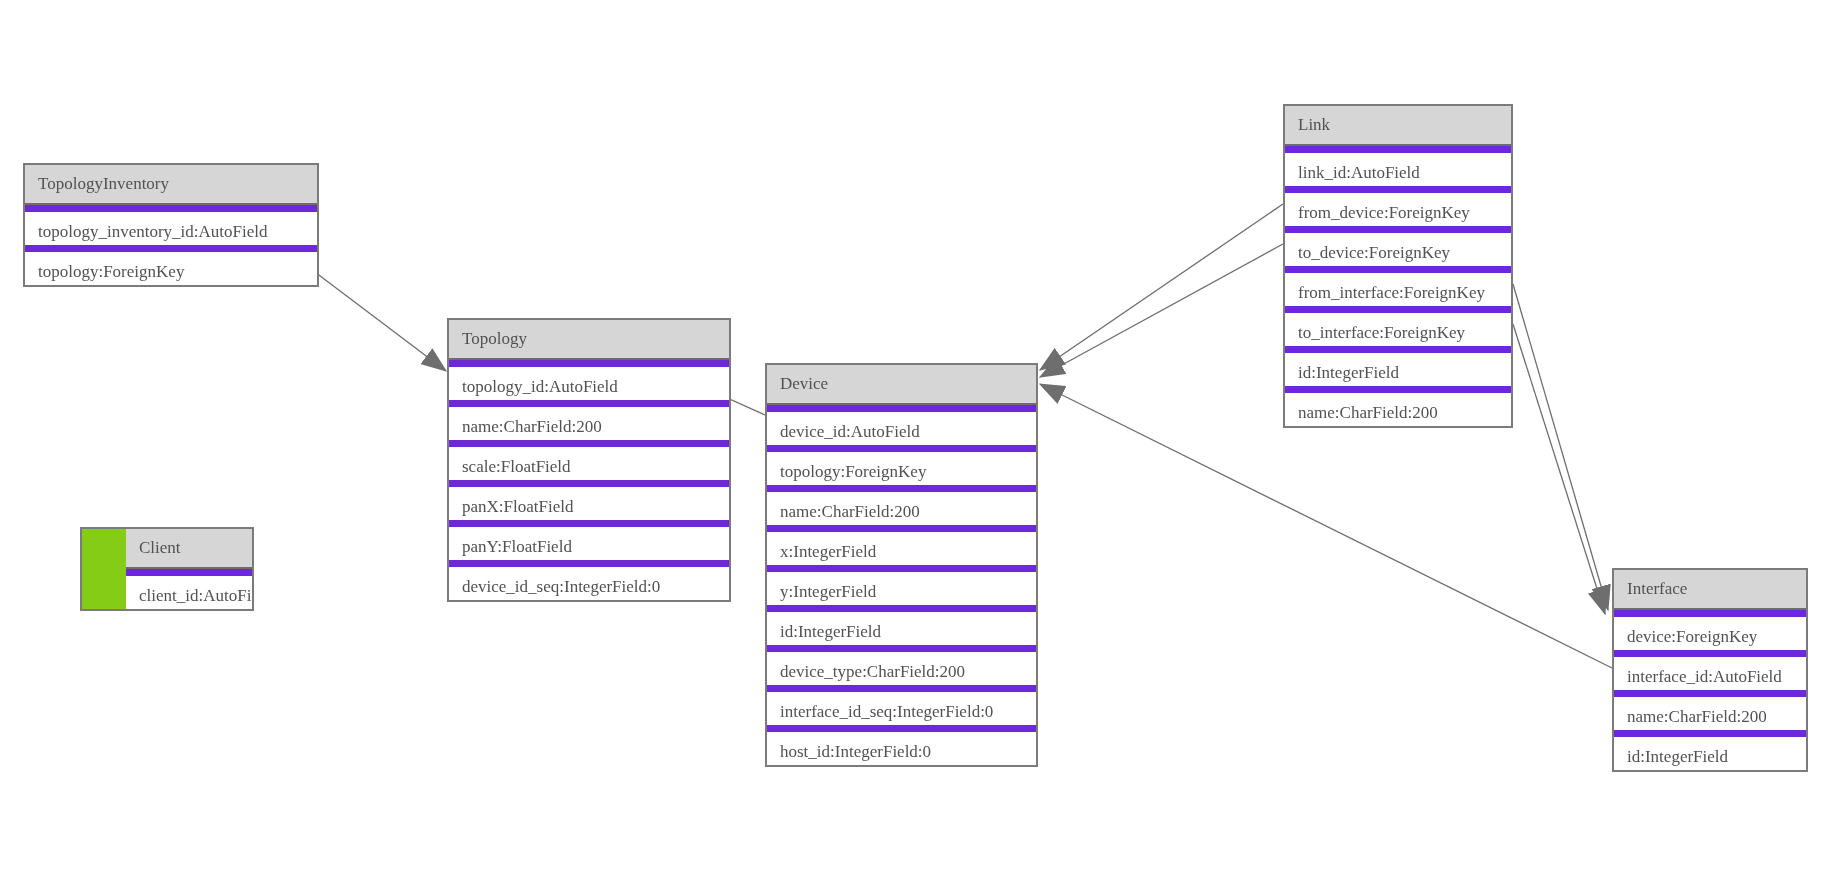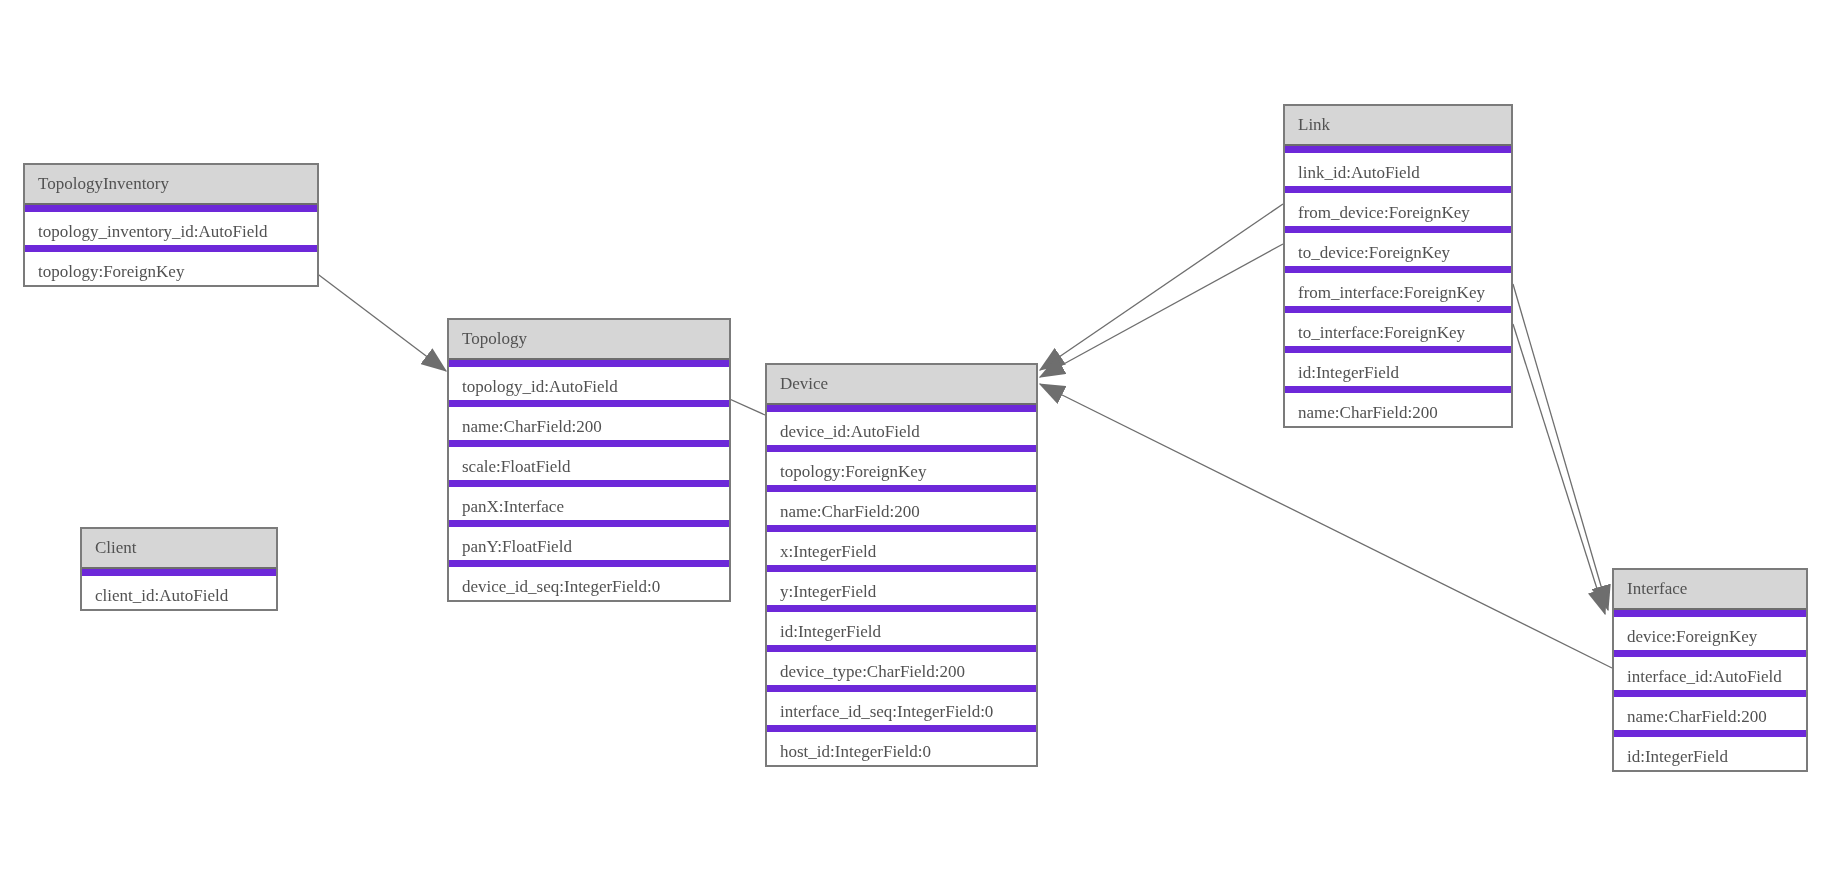--- a/index.html
+++ b/index.html
@@ -78,26 +78,26 @@
     <div class="entity-header">TopologyInventory</div>
     <div class="entity-row">topology_inventory_id:AutoField</div>
     <div class="entity-row">topology:ForeignKey</div>
   </div>
 
   <div class="entity" style="left:447px; top:318px; width:284px;">
     <div class="entity-header">Topology</div>
     <div class="entity-row">topology_id:AutoField</div>
     <div class="entity-row">name:CharField:200</div>
     <div class="entity-row">scale:FloatField</div>
-    <div class="entity-row">panX:Interface</div>
+    <div class="entity-row">panX:FloatField</div>
     <div class="entity-row">panY:FloatField</div>
     <div class="entity-row">device_id_seq:IntegerField:0</div>
   </div>
 
-  <div class="entity" style="left:80px; top:527px; width:198px;">
+  <div class="entity" style="left:80px; top:527px; width:174px;padding-left:44px;">
     <div class="entity-header">Client</div>
     <div class="entity-row">client_id:AutoField</div>
   </div>
 
   <div class="entity" style="left:765px; top:315px; width:273px;margin-top:48px;">
     <div class="entity-header">Device</div>
     <div class="entity-row">device_id:AutoField</div>
     <div class="entity-row">topology:ForeignKey</div>
     <div class="entity-row">name:CharField:200</div>
     <div class="entity-row">x:IntegerField</div>

